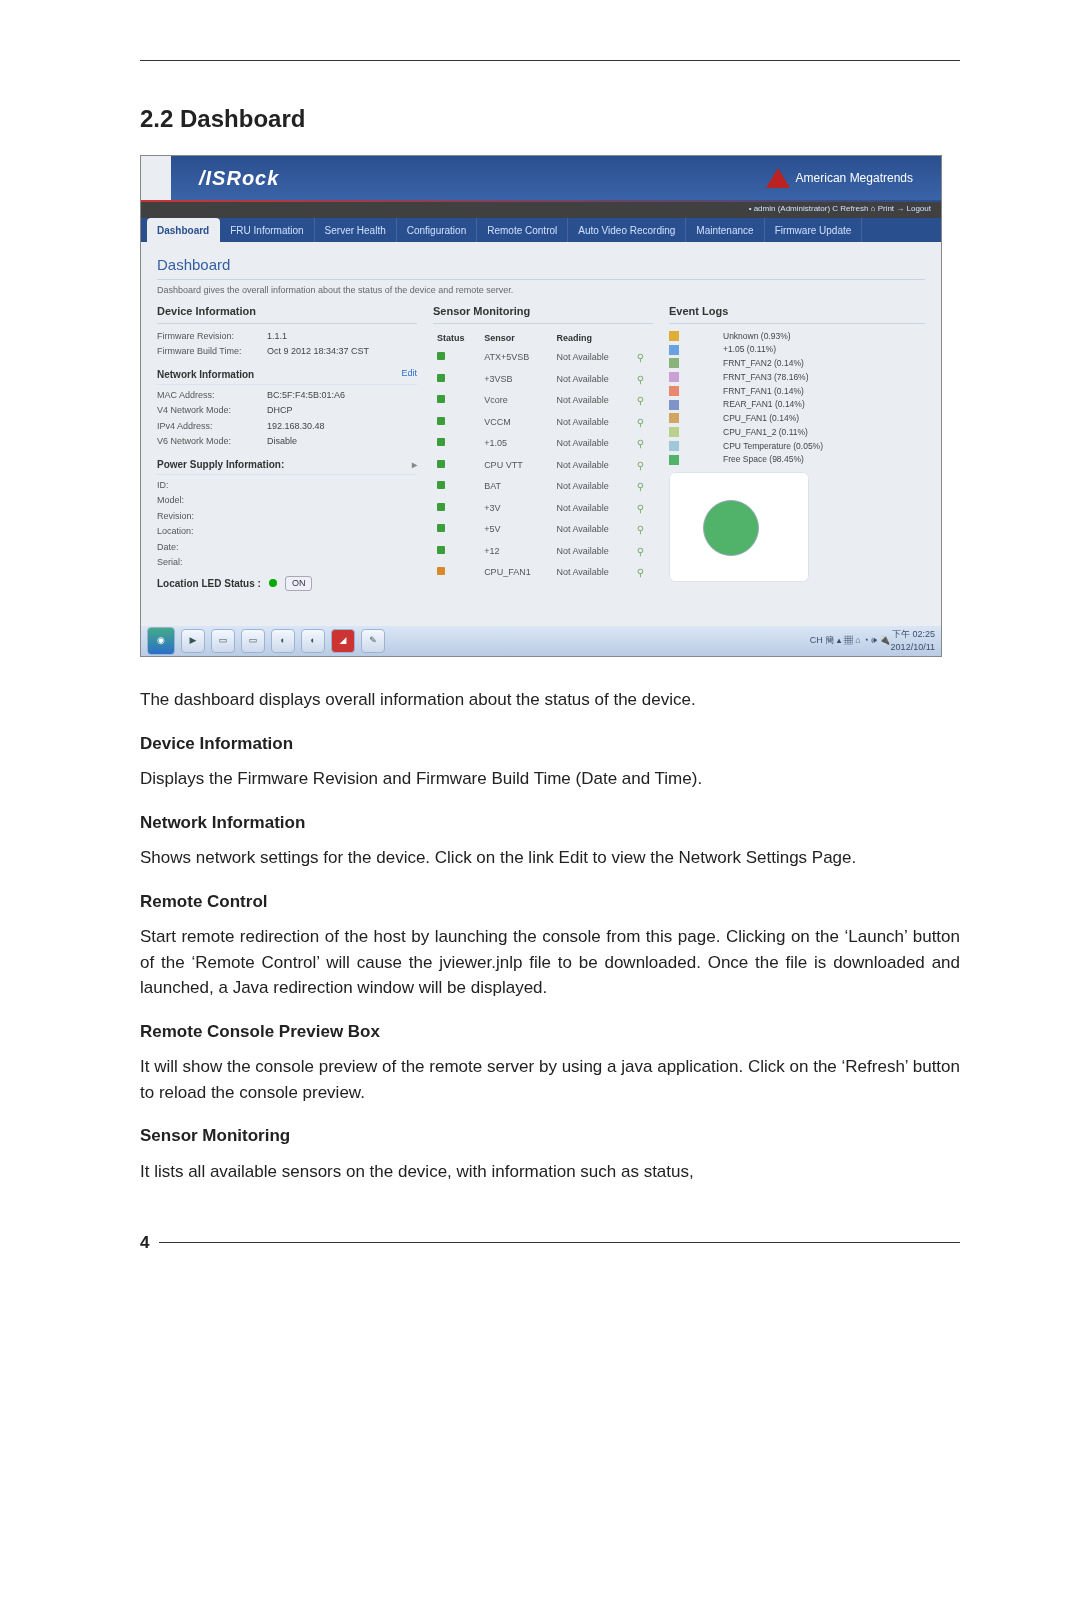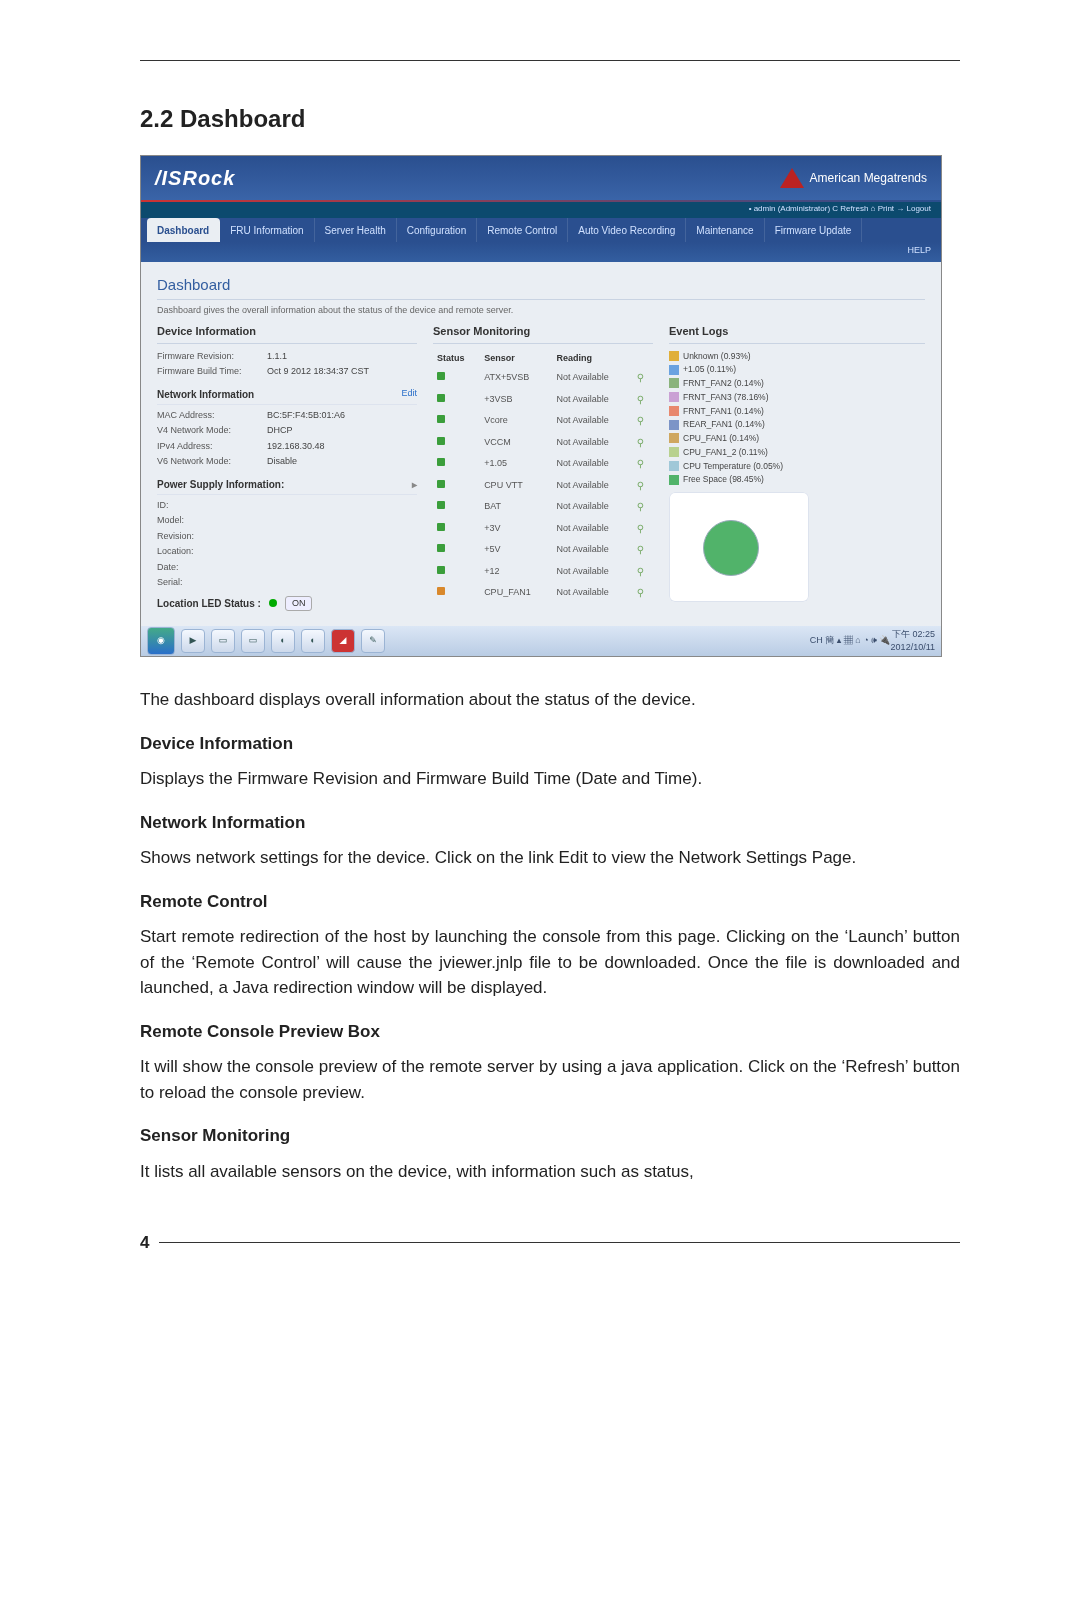--- a/index.html
+++ b/index.html
@@ -34,22 +34,23 @@
     position: relative;
     overflow: hidden;
     margin-bottom: 30px;
   }
   .shot .brandbar {
     height: 44px;
     background: linear-gradient(#2a4f8f,#3a64a8);
     display: flex;
     align-items: center;
     justify-content: space-between;
-    padding: 0 14px;
+    padding: 0 28px;
     color: #fff;
+    margin-left: 30px;
   }
   .shot .brand-left {
     font-weight: bold;
     font-size: 20px;
     font-style: italic;
     letter-spacing: 1px;
   }
   .shot .brand-right {
     display: flex;
     align-items: center;
@@ -62,21 +63,21 @@
     border-right: 12px solid transparent;
     border-bottom: 20px solid #b22;
     margin-right: 6px;
   }
   .shot .stripe {
     height: 2px;
     background: linear-gradient(90deg,#c33,#2a4f8f);
   }
   .shot .user-row {
     height: 14px;
-    background: #0c4a6e;
+    background: #404040;
     color: #cfe0ff;
     font-size: 8px;
     text-align: right;
     padding: 1px 10px;
   }
   .shot .navbar {
     background: #2a4f8f;
     display: flex;
     align-items: flex-start;
     padding: 0 6px;
@@ -144,21 +145,21 @@
     padding-bottom: 2px;
     display:flex; justify-content:space-between;
   }
   .shot .editlink { color: #2a6fc9; font-weight: normal; font-size:9px;}
   .shot table.sensor { width: 100%; border-collapse: collapse; font-size: 9px; }
   .shot table.sensor th { text-align:left; font-weight:bold; padding:2px 4px; color:#333;}
   .shot table.sensor td { padding:3px 4px; color:#555;}
   .shot .dot { width:8px;height:8px;background:#3b9e3b;display:inline-block;border-radius:1px;}
   .shot .dot.warn { background:#d9882b;}
   .shot .zoom { color:#7a6; font-size:10px;}
-  .shot .legend-row { font-size:8.5px; color:#444; display:flex; align-items:center; margin:1px 0;}
+  .shot .legend-row { font-size:8.5px; color:#444; display:flex; align-items:center; margin:1px 0;gap:40px;}
   .shot .sw { width:10px;height:10px;margin-right:4px; display:inline-block;}
   .shot .pie {
     width: 140px; height: 110px; border-radius:6px; background:#fff;
     margin-top:6px; position:relative;
     box-shadow: 0 0 0 1px #dde3ee inset;
   }
   .shot .pie::after{
     content:""; position:absolute; left:34px; top:28px;
     width:54px;height:54px;border-radius:50%;
     background:#51b36a;
@@ -224,23 +225,20 @@
       <div class="nav-tab active">Dashboard</div>
       <div class="nav-tab">FRU Information</div>
       <div class="nav-tab">Server Health</div>
       <div class="nav-tab">Configuration</div>
       <div class="nav-tab">Remote Control</div>
       <div class="nav-tab">Auto Video Recording</div>
       <div class="nav-tab">Maintenance</div>
       <div class="nav-tab">Firmware Update</div>
     </div>
 
-  <div class="helpbar">
-    <span>HELP</span>
-  </div>
 
   <div class="content">
     <div class="page-title">Dashboard</div>
     <div class="subtitle">Dashboard gives the overall information about the status of the device and remote server.</div>
 
     <div class="cols">
 
       <div class="col1">
         <div class="panel-h">Device Information</div>
         <div class="kv">

